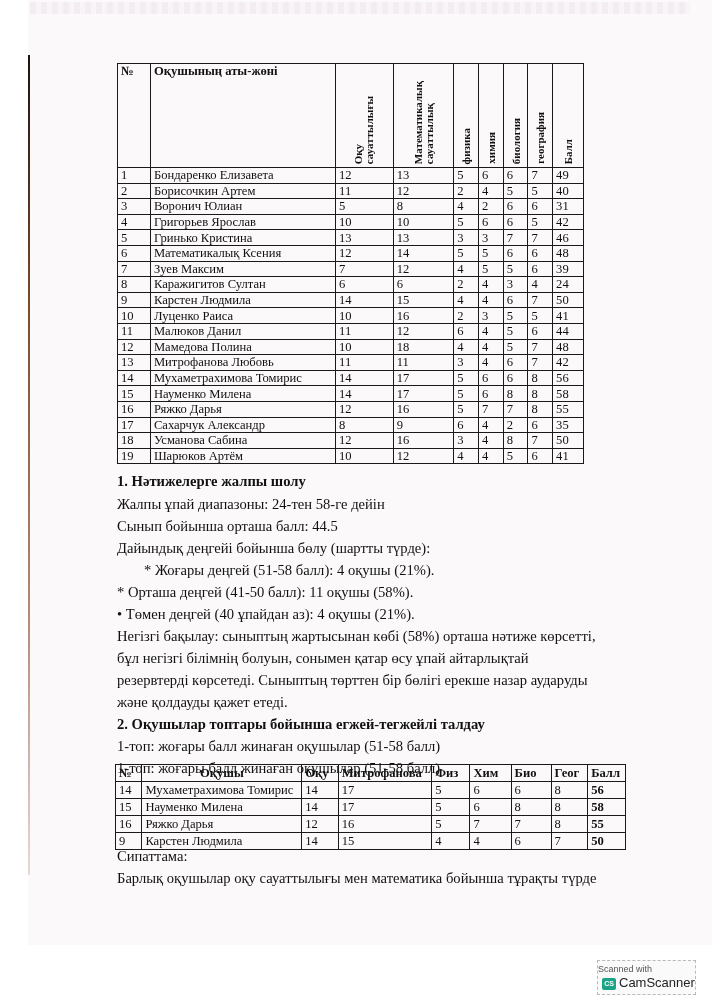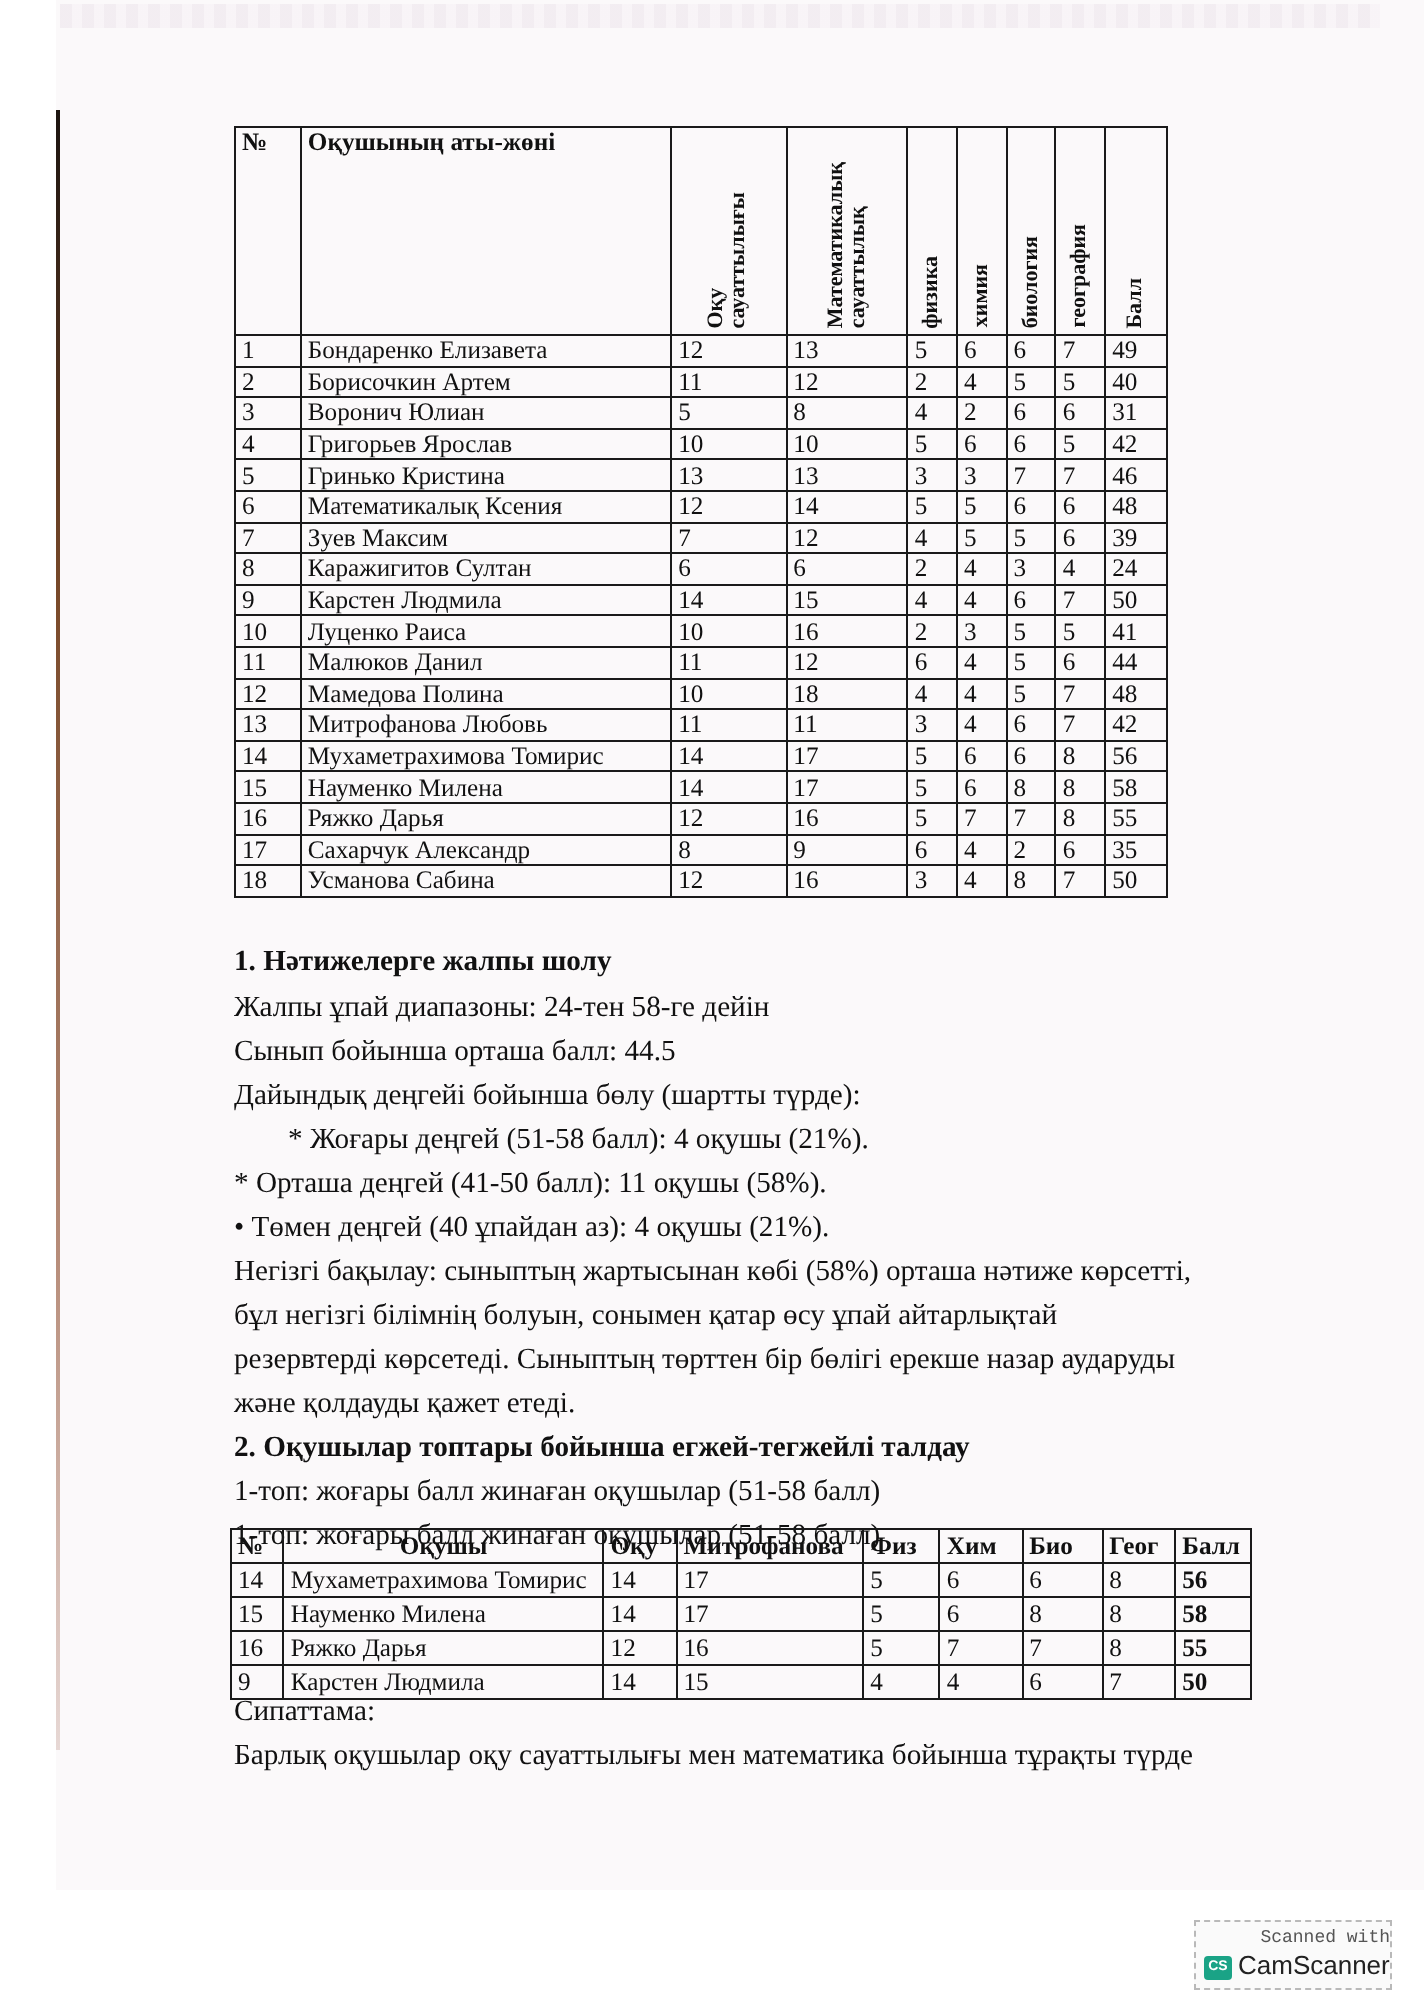--- a/index.html
+++ b/index.html
@@ -45,21 +45,21 @@
   #group-table { left: 115px; top: 764px; width: 511px; font-size: 12.6px; }
   #group-table th { font-weight: bold; height: 16px; line-height: 16px; padding: 0 3px; }
   #group-table td { height: 16px; line-height: 16px; }
   #group-table th.center { text-align: center; }
   #group-table td.ball { font-weight: bold; }
 
   .camscanner {
     position: absolute; left: 597px; top: 960px; width: 97px; height: 33px;
     border: 1px dashed #b9b9b9; background: #fafafa; font-family: "Liberation Sans", "DejaVu Sans", sans-serif;
   }
-  .cs-top { position: absolute; top: 3px; left: 0; width: 100%; text-align: right; font-size: 9px; color: #555; font-family: Liberation Mono, monospace; }
+  .cs-top { position: absolute; top: 3px; left: 0; width: 100%; text-align: left; font-size: 9px; color: #555; }
   .cs-logo { position: absolute; left: 4px; top: 17px; width: 14px; height: 12px; background: #1aa386; border-radius: 2px; color: #fff; font-size: 7px; font-weight: bold; text-align: center; line-height: 12px; }
   .cs-name { position: absolute; left: 21px; top: 14px; font-size: 13px; color: #222; }
 </style>
 </head>
 <body>
 
 <div class="page-area"></div>
 <div class="bleed"></div>
 <div class="binding"></div>
 
@@ -284,20 +284,31 @@
       <tr>
         <td>18</td>
         <td>Усманова Сабина</td>
         <td>12</td>
         <td>16</td>
         <td>3</td>
         <td>4</td>
         <td>8</td>
         <td>7</td>
         <td>50</td>
+      </tr>
+      <tr>
+        <td>19</td>
+        <td>Шарюков Артём</td>
+        <td>10</td>
+        <td>12</td>
+        <td>4</td>
+        <td>4</td>
+        <td>5</td>
+        <td>6</td>
+        <td>41</td>
       </tr>
     </tbody>
 </table>
 
 <div class="text h" style="top:471px;">1. Нәтижелерге жалпы шолу</div>
 <div class="text" style="top:494px;">Жалпы ұпай диапазоны: 24-тен 58-ге дейін</div>
 <div class="text" style="top:516px;">Сынып бойынша орташа балл: 44.5</div>
 <div class="text" style="top:538px;">Дайындық деңгейі бойынша бөлу (шартты түрде):</div>
 <div class="text" style="top:560px;margin-left:27px;">* Жоғары деңгей (51-58 балл): 4 оқушы (21%).</div>
 <div class="text" style="top:582px;">* Орташа деңгей (41-50 балл): 11 оқушы (58%).</div>

